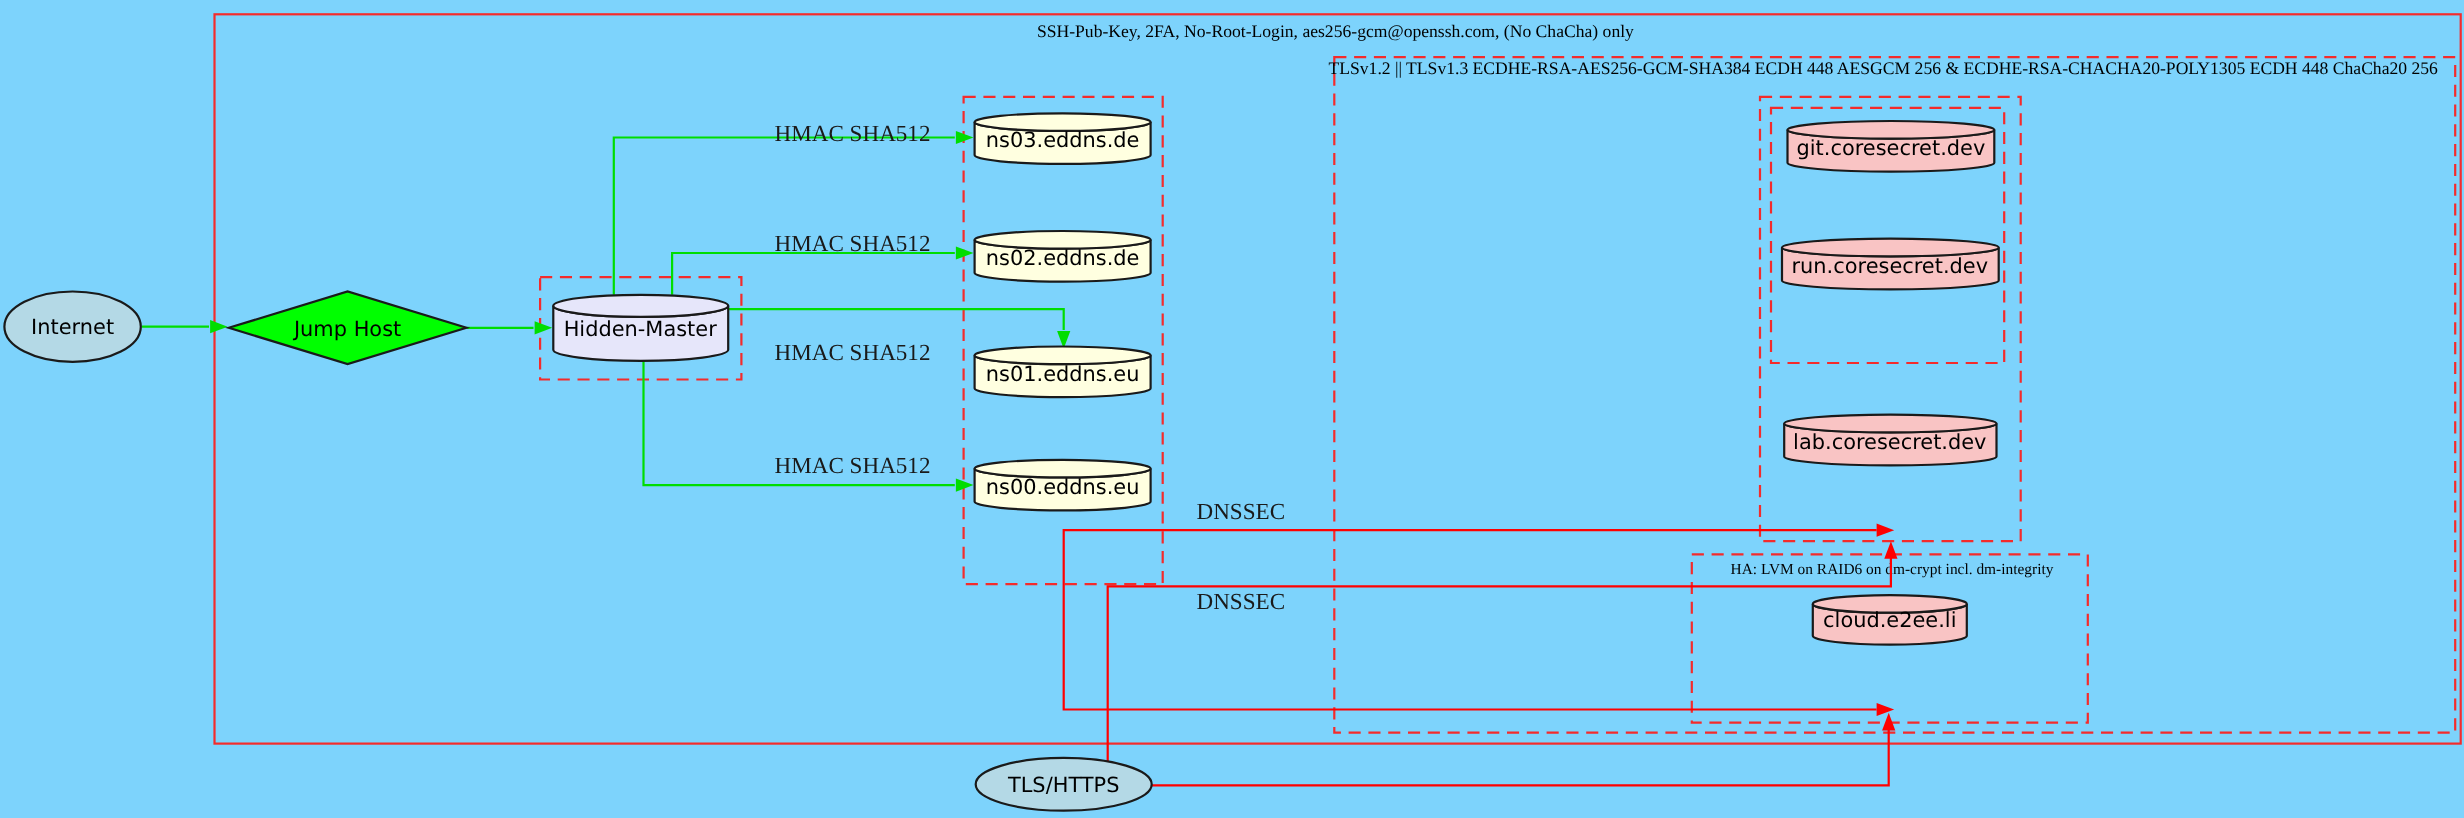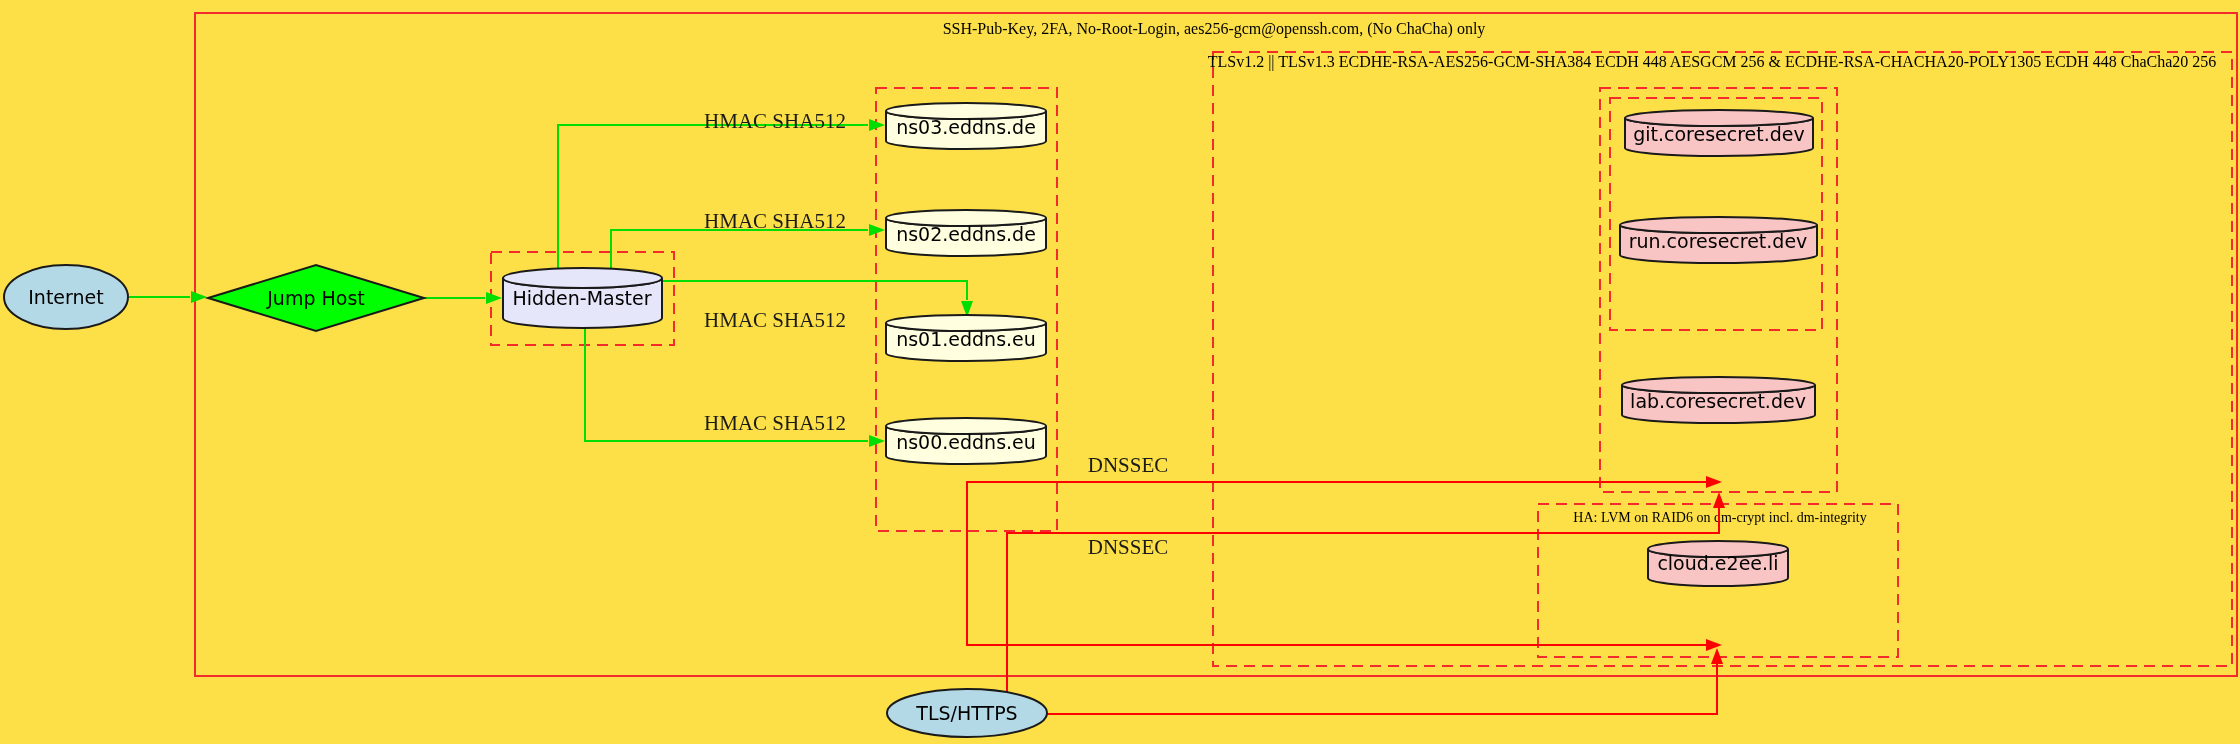--- a/index.html
+++ b/index.html
@@ -4,21 +4,21 @@
 <style>
   html, body {
     margin: 0;
     padding: 0;
     background: #ffffff;
   }
   .stage {
     position: relative;
     width: 2240px;
     height: 744px;
-    background: #fde047;
+    background: #7dd3fc;
     overflow: hidden;
   }
   svg { display: block; }
   .node-shape { stroke: #1a1a1a; stroke-width: 2; }
   .edge-line  { fill: none; stroke-width: 2; }
   .cluster-box { fill: none; stroke-width: 2; }
   .cluster-box.dashed { stroke-dasharray: 11,7; }
   .node-label {
     font-family: "DejaVu Sans", "Liberation Sans", sans-serif;
     font-size: 19px;

